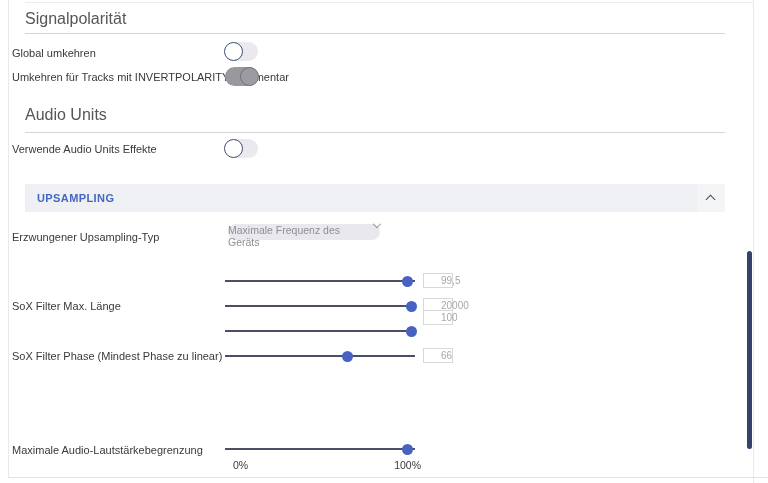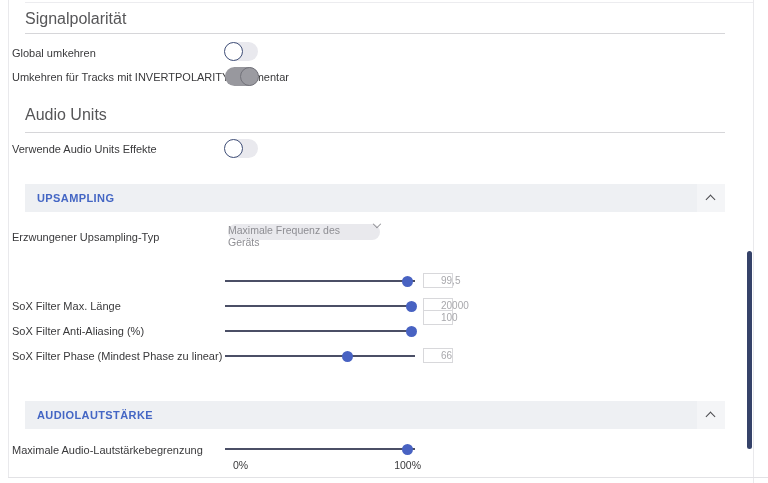--- a/index.html
+++ b/index.html
@@ -105,38 +105,31 @@
     <div class="handle" style="left: calc(96.3% - 5.5px);"></div>
   </div>
   <div class="value-box" style="top:273px;">99,5</div>
 
   <div class="row-label" style="top:300px;">SoX Filter Max. Länge</div>
   <div class="slider" style="top:305px;">
     <div class="handle" style="left: calc(97.9% - 5.5px);"></div>
   </div>
   <div class="value-box" style="top:298px;">20000</div>
 
-  <div class="row-label" style="top:325px;">SoX Filter Anti-Aliasing (%)</div>
   <div class="slider" style="top:330px;">
     <div class="handle" style="left: calc(97.9% - 5.5px);"></div>
   </div>
   <div class="value-box" style="top:310px;">100</div>
 
   <div class="row-label" style="top:350px;">SoX Filter Phase (Mindest Phase zu linear)</div>
   <div class="slider" style="top:355px;">
     <div class="handle" style="left: calc(64.7% - 5.5px);"></div>
   </div>
   <div class="value-box" style="top:348px;">66</div>
 
-  <div class="band" style="top:401px;">
-    <div class="band-title">AUDIOLAUTSTÄRKE</div>
-    <div class="band-btn">
-      <div class="caret-up"></div>
-    </div>
-  </div>
 
   <div class="row-label" style="top:444px;">Maximale Audio-Lautstärkebegrenzung</div>
   <div class="slider" style="top:448px;">
     <div class="handle" style="left: calc(96.3% - 5.5px);"></div>
   </div>
   <div class="scale-labels" style="top:459px; padding-left:8px; width:196px;">
     <span>0%</span>
     <span>100%</span>
   </div>
 

